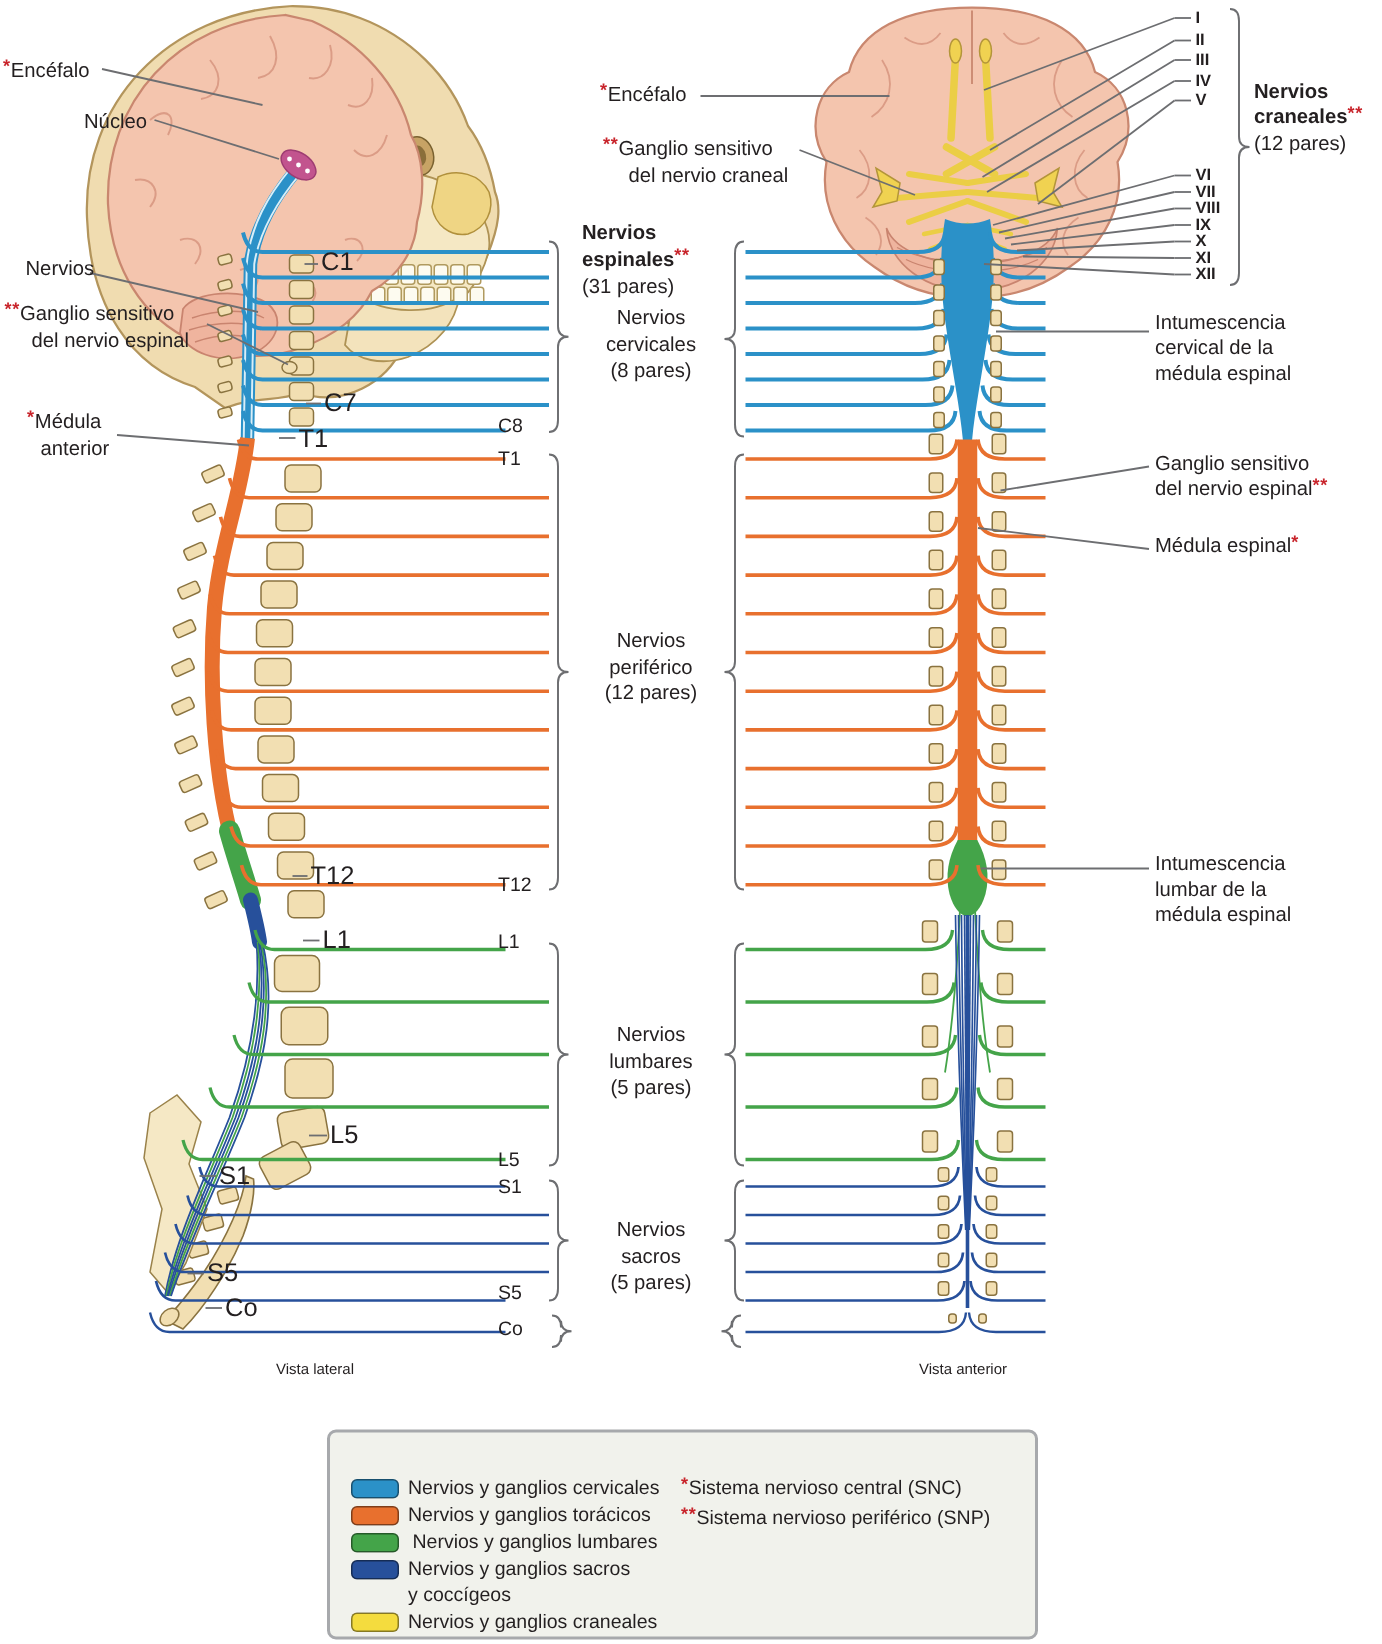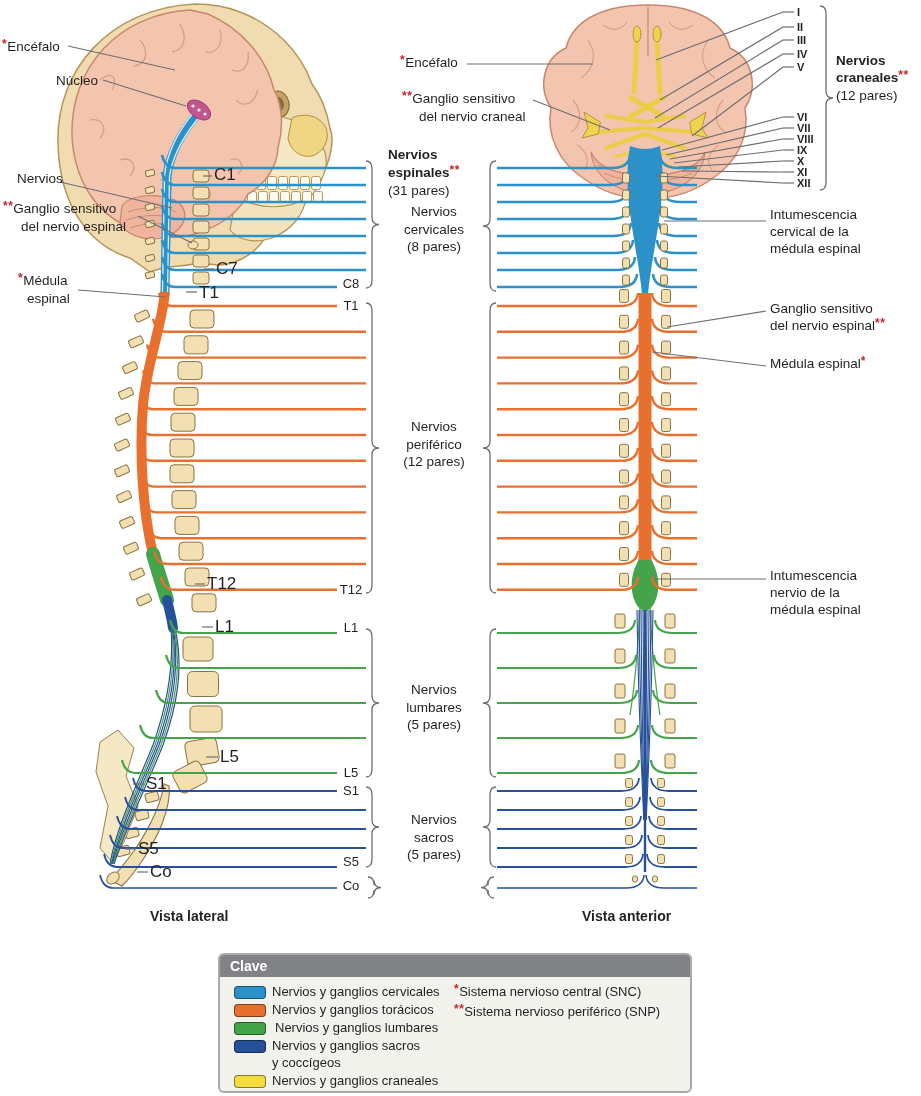--- a/index.html
+++ b/index.html
@@ -6,22 +6,22 @@
   .stage{position:relative;width:921px;height:1096px;background:#ffffff;
          font-family:"Liberation Sans",sans-serif;color:#231F20;overflow:hidden;}
   svg.art{position:absolute;left:0;top:0;}
   .lbl{position:absolute;font-size:13.5px;line-height:17px;color:#231F20;white-space:nowrap;}
   .b{font-weight:bold;}
   .st{color:#C8242B;font-weight:bold;position:relative;top:-3px;font-size:12px;letter-spacing:0.5px;}
   .num{position:absolute;left:797px;width:34px;font-size:11px;font-weight:bold;line-height:12px;color:#231F20;}
   .mid{position:absolute;left:384px;width:100px;text-align:center;font-size:13.5px;line-height:17.5px;color:#231F20;}
   .mid.la{text-align:left;padding-left:4px;}
   .lvl{position:absolute;font-size:17px;line-height:15px;color:#231F20;white-space:nowrap;}
-  .lvl-r{position:absolute;left:332px;width:38px;text-align:center;font-size:13px;line-height:15px;color:#231F20;}
-  .cap{position:absolute;font-size:14px;font-weight:bold;width:120px;}
+  .lvl-r{position:absolute;left:332px;width:38px;text-align:left;font-size:13px;line-height:15px;color:#231F20;}
+  .cap{position:absolute;font-size:10px;font-weight:normal;text-align:center;width:120px;}
   .legend{position:absolute;left:218px;top:953px;width:470px;height:136px;
           border:2px solid #A7A9AC;border-radius:6px;background:#F1F2EC;overflow:hidden;}
   .legend-header{height:22px;background:#808285;color:#fff;font-weight:bold;font-size:14px;
                  line-height:22px;padding-left:10px;}
   .li{position:absolute;font-size:13px;line-height:16px;white-space:nowrap;}
   .sw{position:absolute;left:14px;width:30px;height:11px;border-radius:4px;border:1px solid rgba(0,0,0,0.45);}
   .note{position:absolute;left:234px;font-size:13px;white-space:nowrap;}
 </style>
 </head>
 <body>
@@ -443,21 +443,21 @@
 
   <div class="lbl" style="left:2px;top:38px"><span class="st">*</span><span>Encéfalo</span></div>
   <div class="lbl" style="left:56px;top:72px"><span>Núcleo</span></div>
   <div class="lbl" style="left:17px;top:170px"><span>Nervios</span></div>
   <div class="lbl" style="left:3px;top:200px">
     <div><span class="st">**</span><span>Ganglio sensitivo</span></div>
     <div style="padding-left:18px">del nervio espinal</div>
   </div>
   <div class="lbl" style="left:18px;top:272px">
     <div><span class="st">*</span><span>Médula</span></div>
-    <div style="padding-left:9px">espinal</div>
+    <div style="padding-left:9px">anterior</div>
   </div>
 
   <div class="lvl" style="left:214px;top:167px">C1</div>
   <div class="lvl" style="left:216px;top:261px">C7</div>
   <div class="lvl" style="left:199px;top:285px">T1</div>
   <div class="lvl" style="left:207px;top:576px">T12</div>
   <div class="lvl" style="left:215px;top:619px">L1</div>
   <div class="lvl" style="left:220px;top:749px">L5</div>
   <div class="lvl" style="left:146px;top:776px">S1</div>
   <div class="lvl" style="left:138px;top:841px">S5</div>
@@ -508,21 +508,21 @@
     <div>cervical de la</div>
     <div>médula espinal</div>
   </div>
   <div class="lbl" style="left:770px;top:300px">
     <div>Ganglio sensitivo</div>
     <div><span>del nervio espinal</span><span class="st">**</span></div>
   </div>
   <div class="lbl" style="left:770px;top:355px"><span>Médula espinal</span><span class="st">*</span></div>
   <div class="lbl" style="left:770px;top:567px">
     <div>Intumescencia</div>
-    <div>nervio de la</div>
+    <div>lumbar de la</div>
     <div>médula espinal</div>
   </div>
   <div class="lbl" style="left:836px;top:52px">
     <div class="b">Nervios</div>
     <div class="b"><span>craneales</span><span class="st">**</span></div>
     <div>(12 pares)</div>
   </div>
 
   <div class="num" style="top:6px">I</div>
   <div class="num" style="top:21px">II</div>
@@ -534,21 +534,20 @@
   <div class="num" style="top:133px">VIII</div>
   <div class="num" style="top:144px">IX</div>
   <div class="num" style="top:155px">X</div>
   <div class="num" style="top:166px">XI</div>
   <div class="num" style="top:177px">XII</div>
 
   <div class="cap" style="left:150px;top:908px">Vista lateral</div>
   <div class="cap" style="left:582px;top:908px">Vista anterior</div>
 
   <div class="legend">
-    <div class="legend-header">Clave</div>
     <span class="sw" style="top: 31px; background: rgb(43, 145, 200);"></span>
     <div class="li" style="left:52px;top:29px">Nervios y ganglios cervicales</div>
     <span class="sw" style="top: 49px; background: rgb(232, 112, 46);"></span>
     <div class="li" style="left:52px;top:47px">Nervios y ganglios torácicos</div>
     <span class="sw" style="top: 67px; background: rgb(68, 164, 73);"></span>
     <div class="li" style="left:55px;top:65px">Nervios y ganglios lumbares</div>
     <span class="sw" style="top: 85px; background: rgb(39, 80, 155);"></span>
     <div class="li" style="left:52px;top:83px">Nervios y ganglios sacros</div>
     <div class="li" style="left:52px;top:100px">y coccígeos</div>
     <span class="sw" style="top: 120px; background: rgb(244, 220, 62);"></span>

